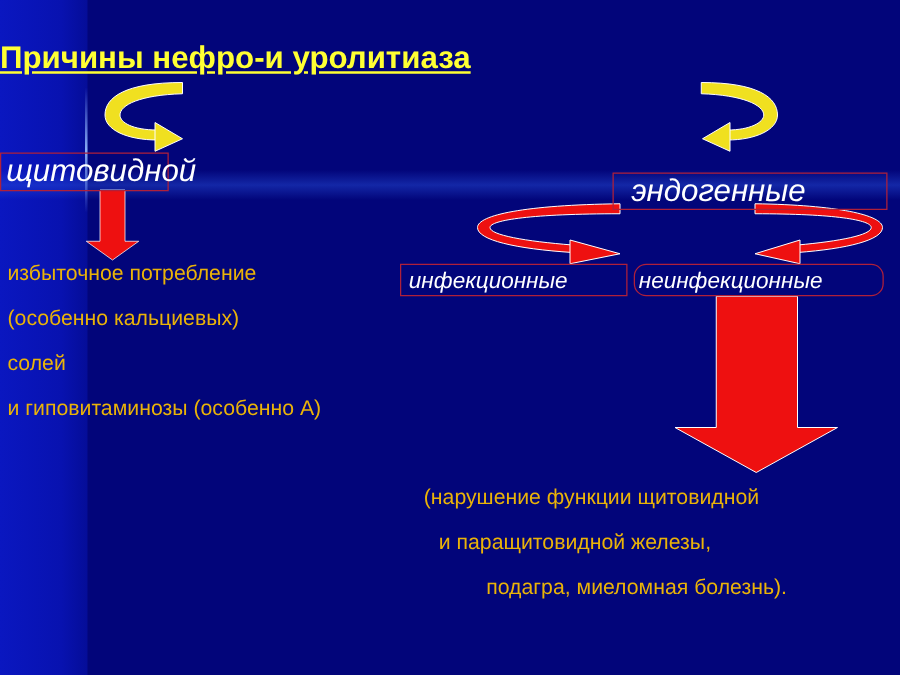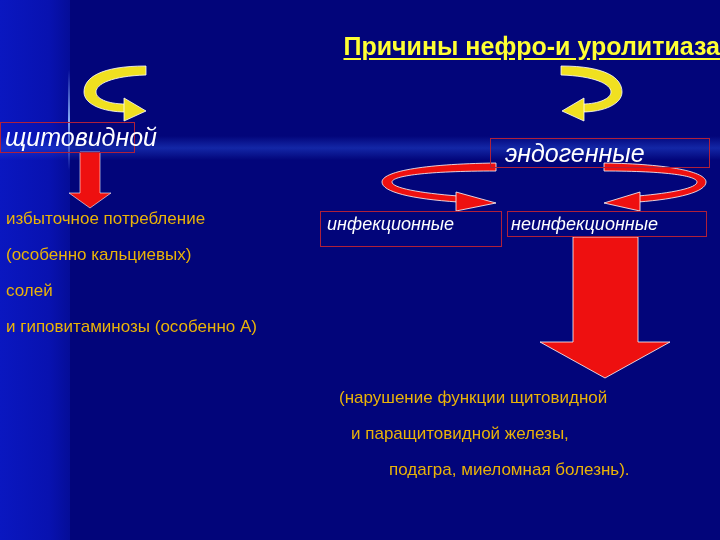--- a/index.html
+++ b/index.html
@@ -14,35 +14,35 @@
   }
   .bg-hband {
     position: absolute; left: 0; top: 136px; width: 720px; height: 24px;
     background: linear-gradient(180deg, rgba(30,60,210,0) 0%, rgba(40,80,220,0.45) 50%, rgba(30,60,210,0) 100%);
   }
   .bg-vline {
     position: absolute; left: 68px; top: 70px; width: 2px; height: 100px;
     background: linear-gradient(180deg, rgba(120,160,255,0), rgba(150,190,255,0.9), rgba(120,160,255,0));
   }
   .title {
-    position: absolute; left: 0; width: 720px; top: 32px; text-align: right;
+    position: absolute; left: 0; width: 720px; top: 32px; text-align: left;
     color: #ffff33; font-weight: bold; font-size: 25px;
     font-family: "Liberation Sans", sans-serif;
     text-decoration: underline; text-underline-offset: 3px;
   }
   .boxlabel {
     position: absolute; color: #ffffff; font-style: italic;
     font-family: "Liberation Sans", sans-serif;
     border: 1px solid #b0203a; box-sizing: border-box;
     line-height: 1; white-space: nowrap;
   }
   #exo { left: 0; top: 122px; width: 135px; height: 31px; font-size: 25px; padding: 2px 0 0 4px; }
   #endo { left: 490px; top: 138px; width: 220px; height: 30px; font-size: 25px; padding: 2px 0 0 14px; }
-  #inf { left: 320px; top: 211px; width: 182px; height: 36px; font-size: 18px; padding: 3px 0 0 6px; }
-  #noninf { left: 507px; top: 211px; width: 200px; height: 26px; font-size: 18px; padding: 3px 0 0 3px; }
+  #inf { left: 320px; top: 211px; width: 182px; height: 26px; font-size: 18px; padding: 3px 0 0 6px; }
+  #noninf { left: 507px; top: 211px; width: 200px; height: 26px; font-size: 18px; padding: 3px 0 0 3px; border-radius: 10px; }
   .bodytext {
     position: absolute; color: #eab308; font-size: 17px;
     font-family: Liberation Sans, sans-serif; line-height: 36px; white-space: nowrap;
   }
   #left-text { left: 6px; top: 201px; }
   #right-text { top: 380px; }
   #right-text div { position: relative; }
   svg.shape { position: absolute; left: 0; top: 0; }
 </style>
 </head>

